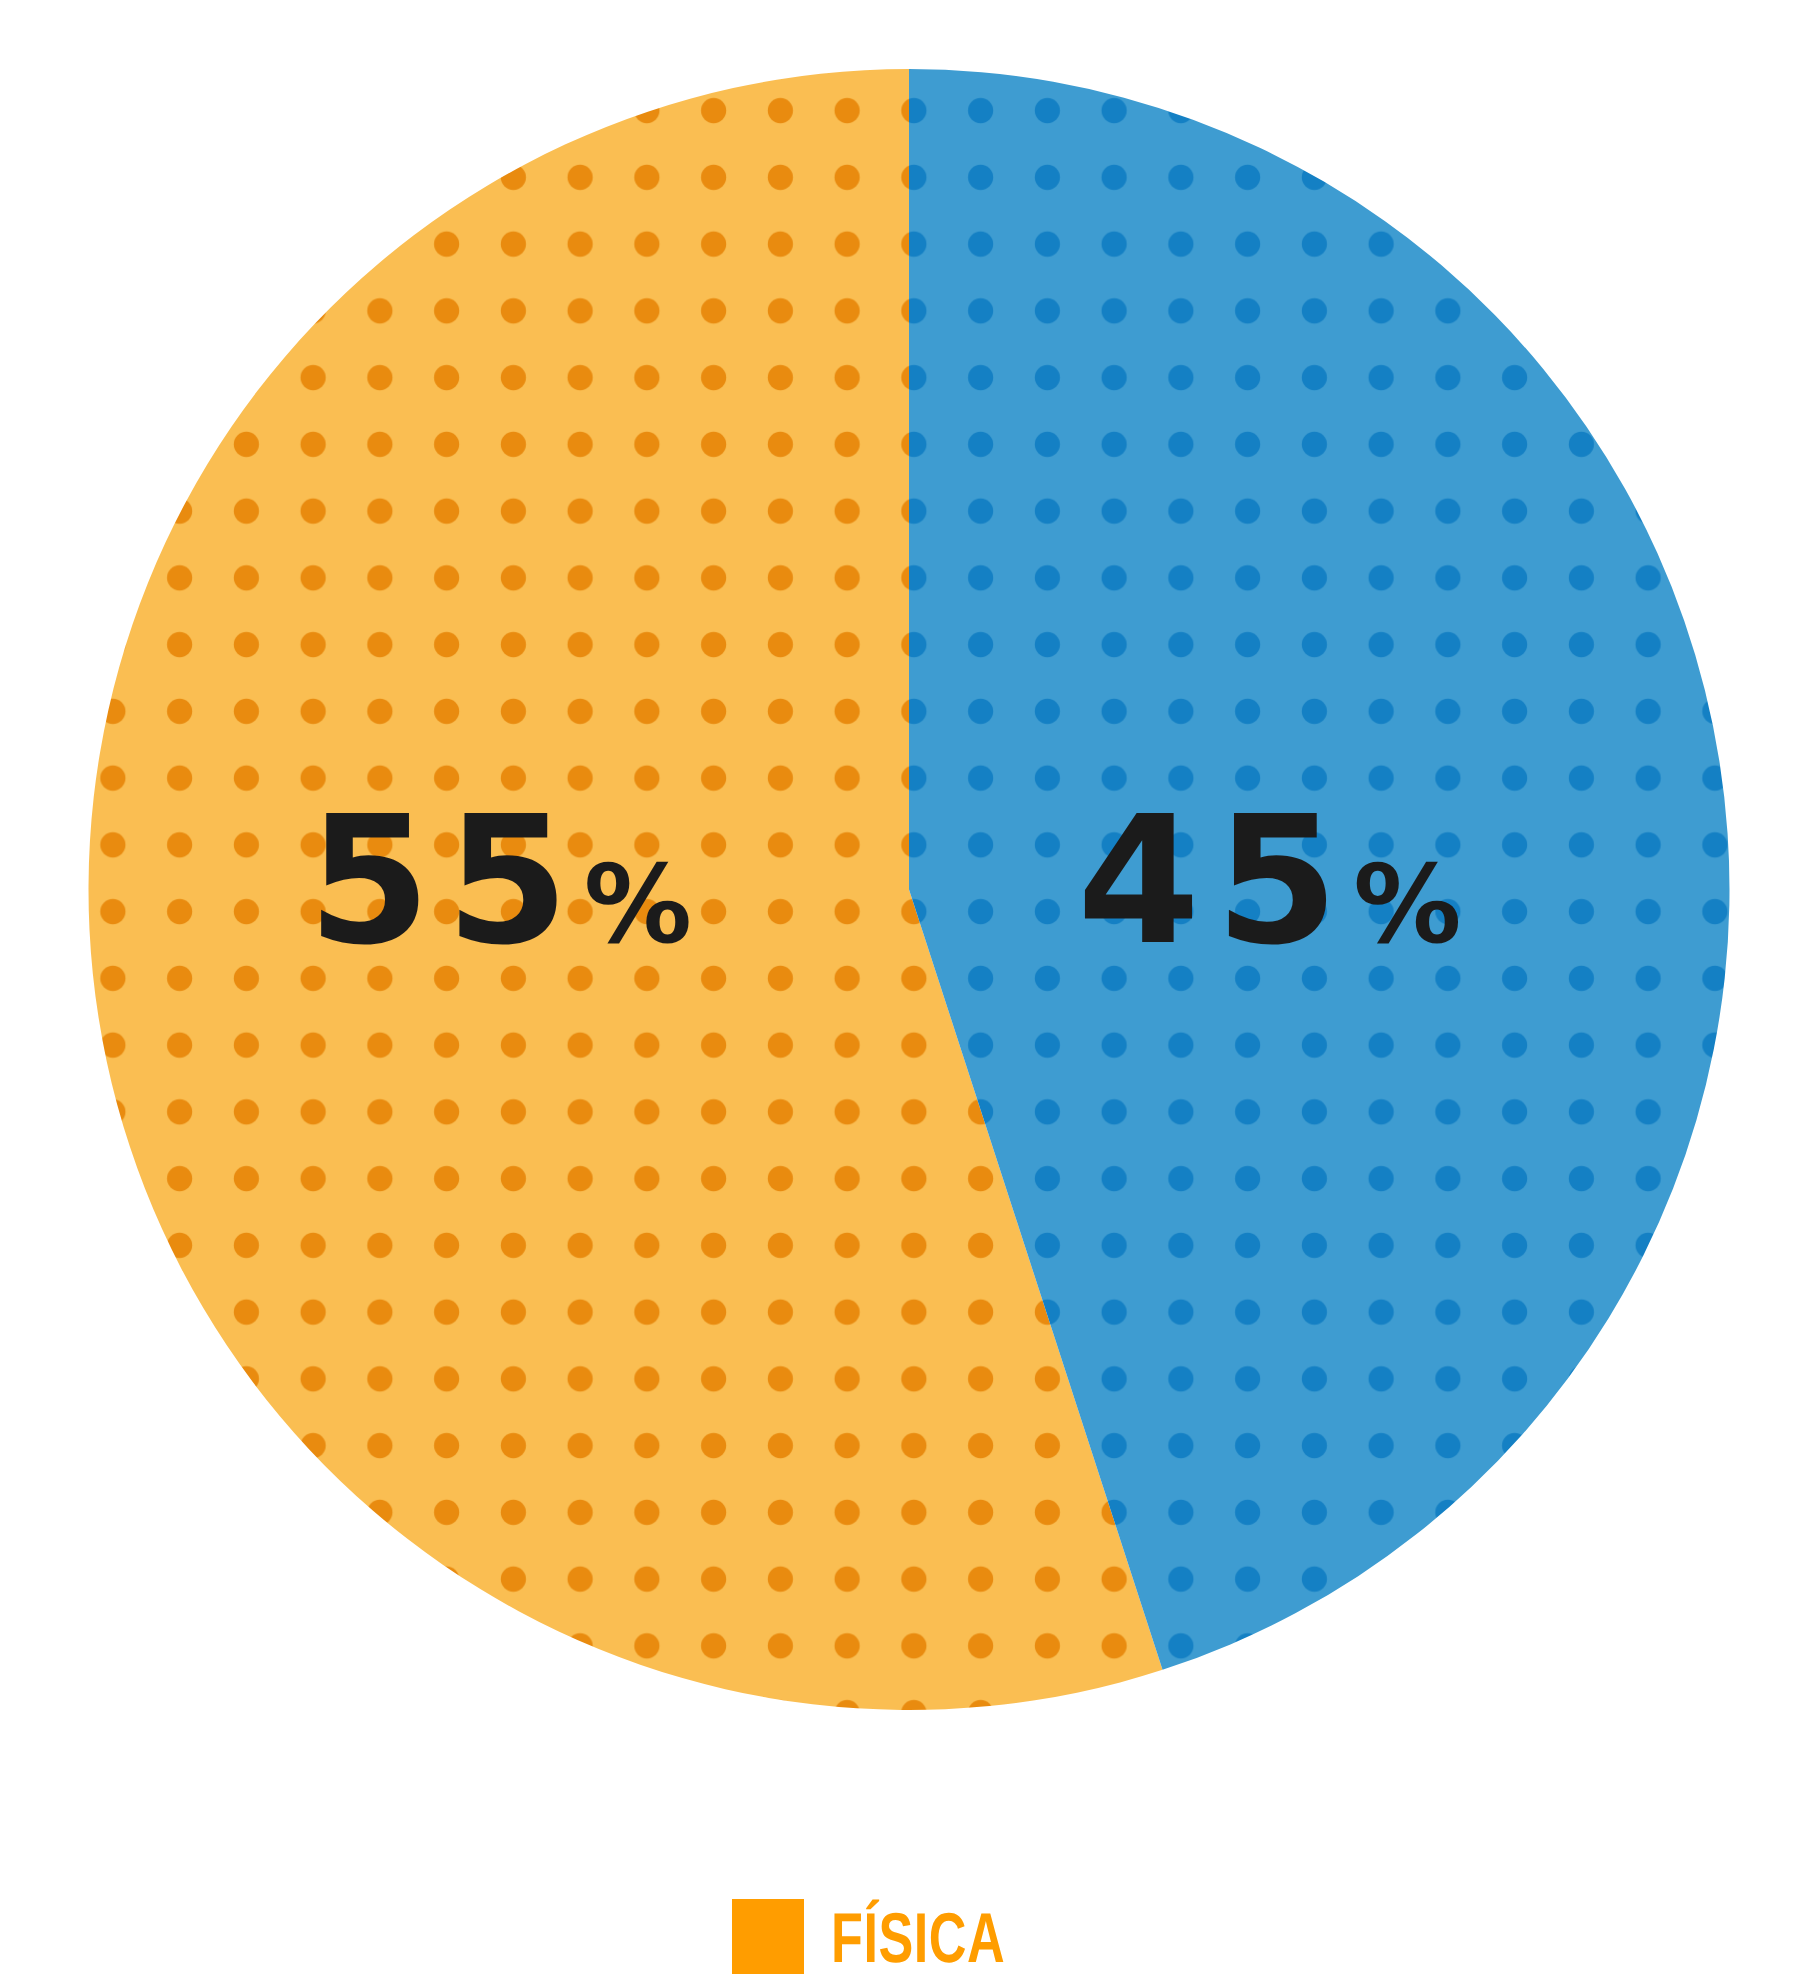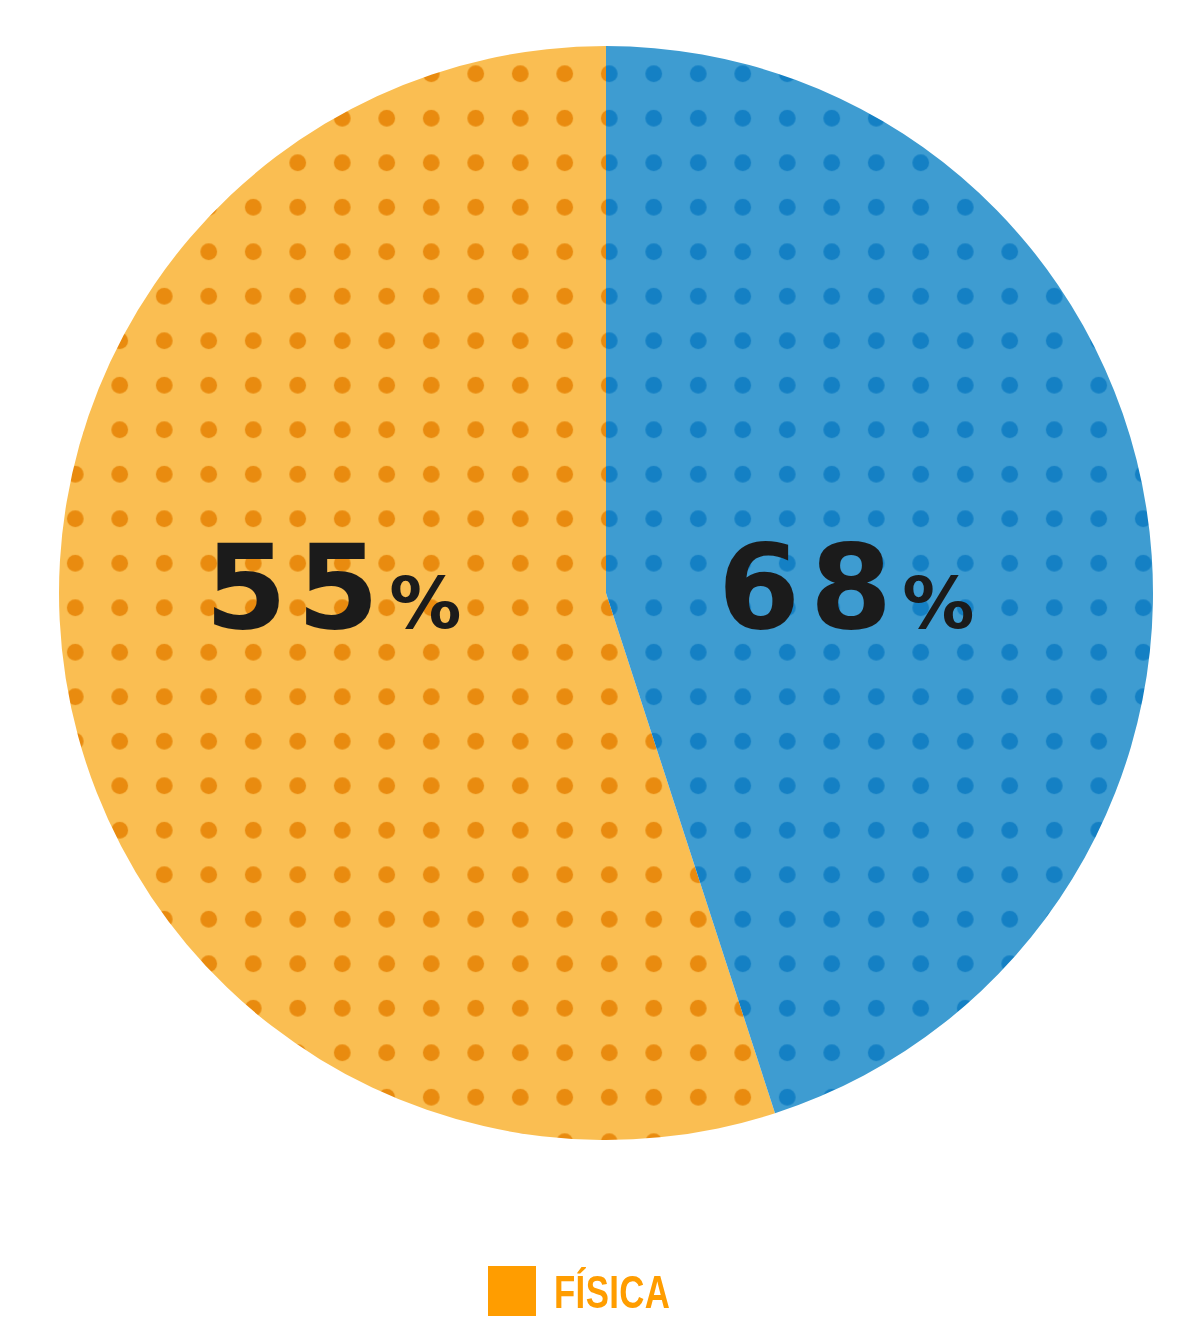--- a/index.html
+++ b/index.html
@@ -124,21 +124,21 @@
       <path id="slice-fisica" fill="url(#dots-orange)" d="M 606 593 L 606 46 A 547 547 0 1 0 775.03 1113.23 Z"></path>
 
       <path id="slice-programacion" fill="url(#dots-blue)" d="M 606 593 L 606 46 A 547 547 0 0 1 775.03 1113.23 Z"></path>
     </svg>
 
     <div class="slice-label" id="label-fisica">
       <span class="num">55</span><span class="pct">%</span>
     </div>
 
     <div class="slice-label" id="label-programacion">
-      <span class="num">68</span><span class="pct">%</span>
+      <span class="num">45</span><span class="pct">%</span>
     </div>
   </div>
 
   <div id="legend">
 
     <div class="legend-item">
       <span class="legend-swatch" id="legend-swatch-fisica"></span>
       <span class="legend-label" id="legend-label-fisica">FÍSICA</span>
     </div>
 

